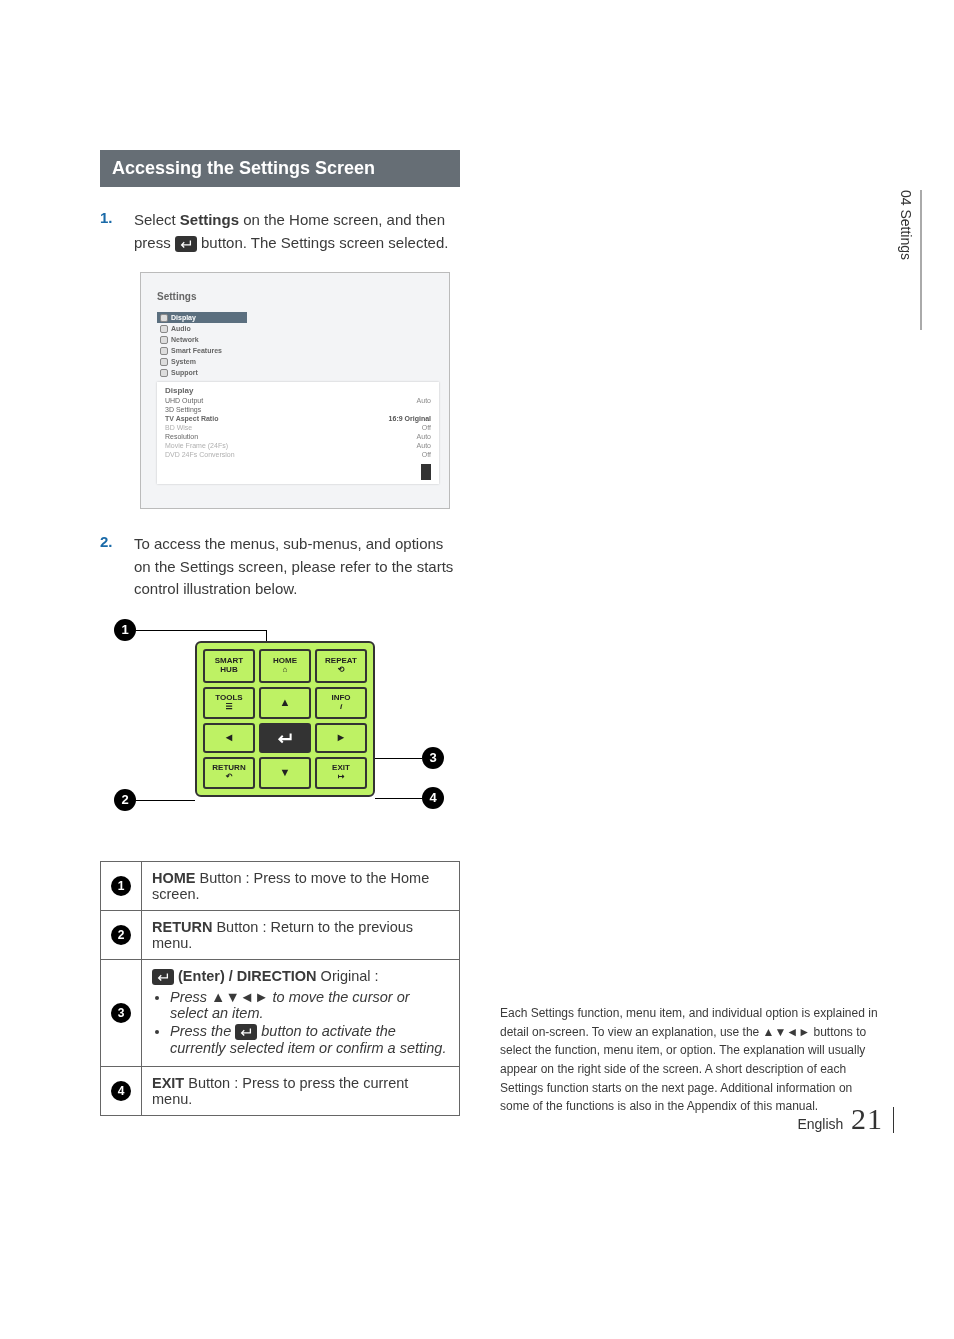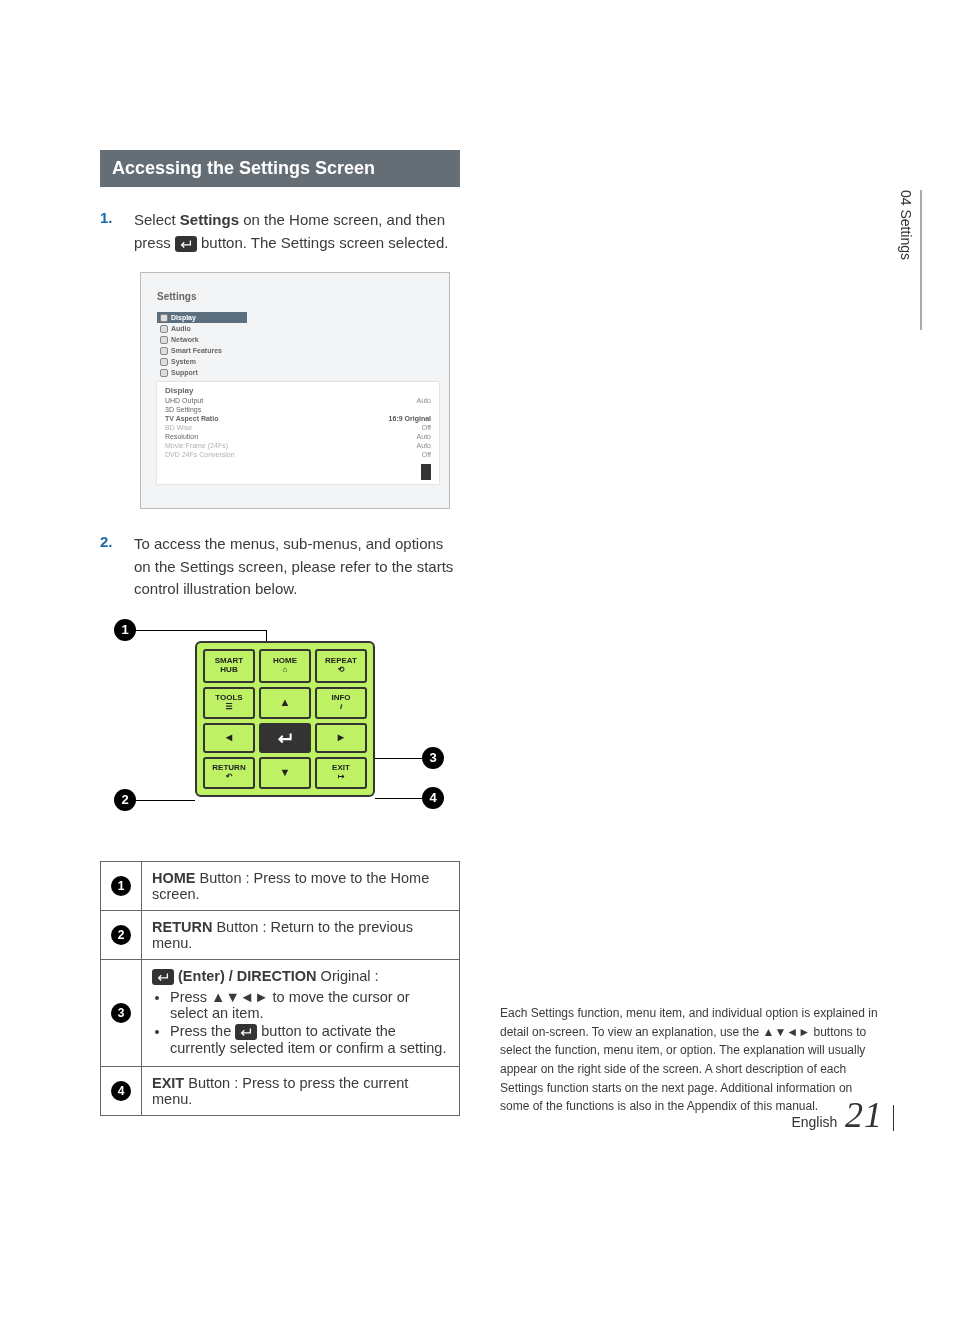--- a/index.html
+++ b/index.html
@@ -90,35 +90,35 @@
   }
   .lead { position:absolute; background:#000; height:1px; }
   .lead-v { position:absolute; background:#000; width:1px; }
 
   
   .btable { border-collapse:collapse; width:100%; font-size:14.5px; }
   .btable td { border:1px solid #666; padding:8px 10px; vertical-align:middle; }
   .btable td.num { width:40px; text-align:center; }
   .num-badge { display:inline-flex; width:20px; height:20px; border-radius:50%;
     background:#000; color:#fff; align-items:center; justify-content:center; font-weight:bold; font-size:12px;}
-  ul.tight { margin:4px 0 0 0; padding-left:18px; }
+  ul.tight { margin:4px 0 0 0; padding-left:18px;font-style:italic; }
   ul.tight li { margin:2px 0; }
 
   
   .side-tab {
     position:absolute; right:40px; top:190px;
     writing-mode:vertical-rl; font-size:14px; color:#333; font-weight:500;
   }
   .side-bar {
     position:absolute; right:32px; top:190px; width:2px; height:140px; background:#aaa;
   }
   .page-num {
     position:absolute; right:60px; bottom:40px; font-size:14px; color:#333;
   }
-  .page-num .big { font-size:36px; font-family:Georgia, 'Times New Roman', serif; letter-spacing:1px;font-style:italic; }
+  .page-num .big { font-size:30px; font-family:Georgia, 'Times New Roman', serif; letter-spacing:1px; }
   .page-num .bar { display:inline-block; width:1px; height:26px; background:#333; vertical-align:-4px; margin-left:6px; }
 </style>
 </head>
 <body>
 
 <div class="page">
 
   <div class="two-col">
 
     <div class="left-col">

